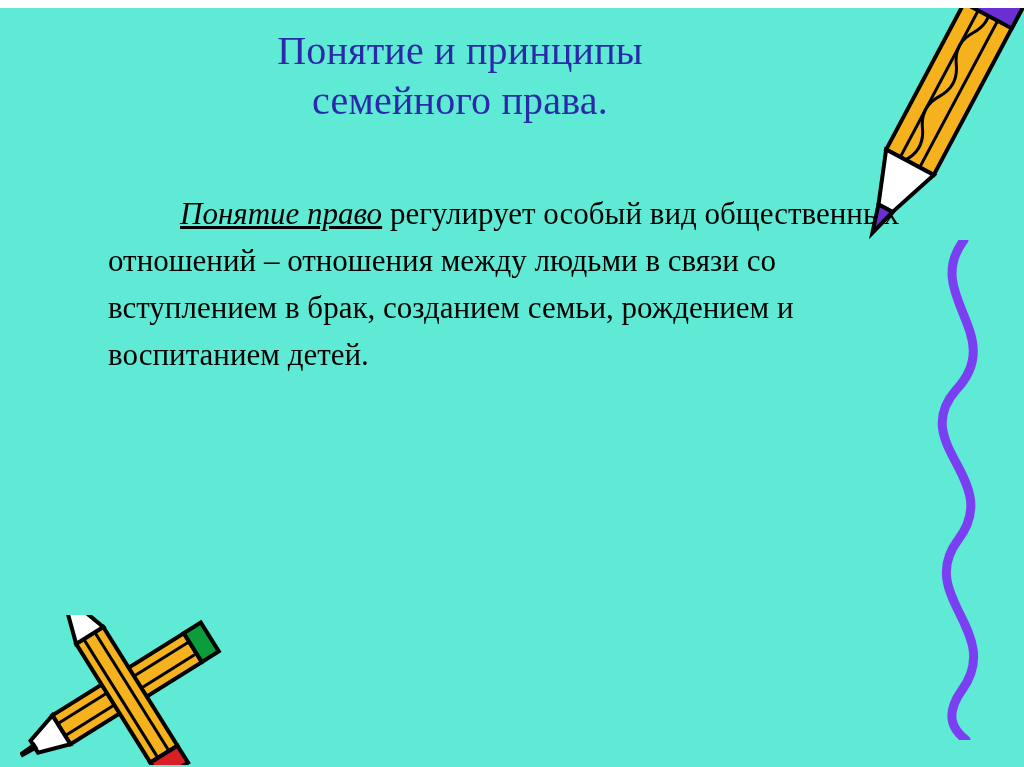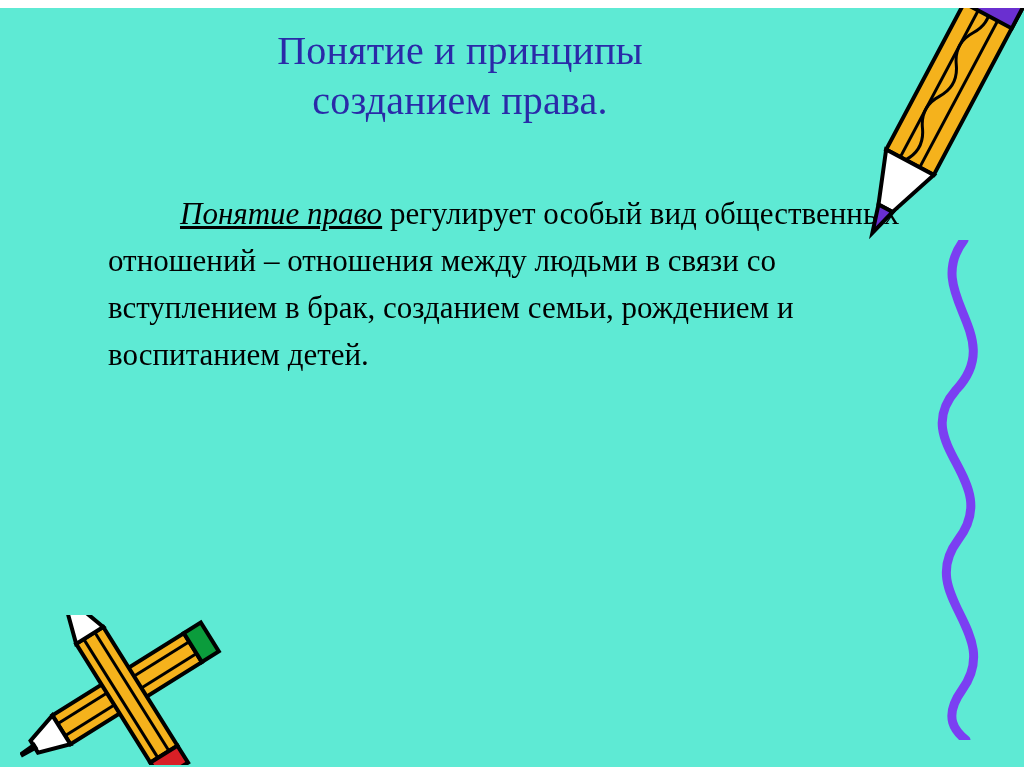--- a/index.html
+++ b/index.html
@@ -80,21 +80,21 @@
     height: 150px;
   }
 </style>
 </head>
 <body>
 
 <div class="slide">
 
   <div class="title">
     <span class="line">Понятие и принципы</span>
-    <span class="line">созданием права.</span>
+    <span class="line">семейного права.</span>
   </div>
 
   <div class="body-text">
     <p class="para"><span class="term">Понятие право</span><span> регулирует особый вид общественных отношений – отношения между людьми в связи со вступлением в брак, созданием семьи, рождением и воспитанием детей.</span></p>
   </div>
 
   <svg class="art art-pencil-top" viewBox="0 0 230 260">
     <g transform="rotate(28 115 130)">
 
       <path d="M96 -30 L150 -30 L150 160 L96 160 Z" fill="#f5b21c" stroke="#000" stroke-width="4"></path>

